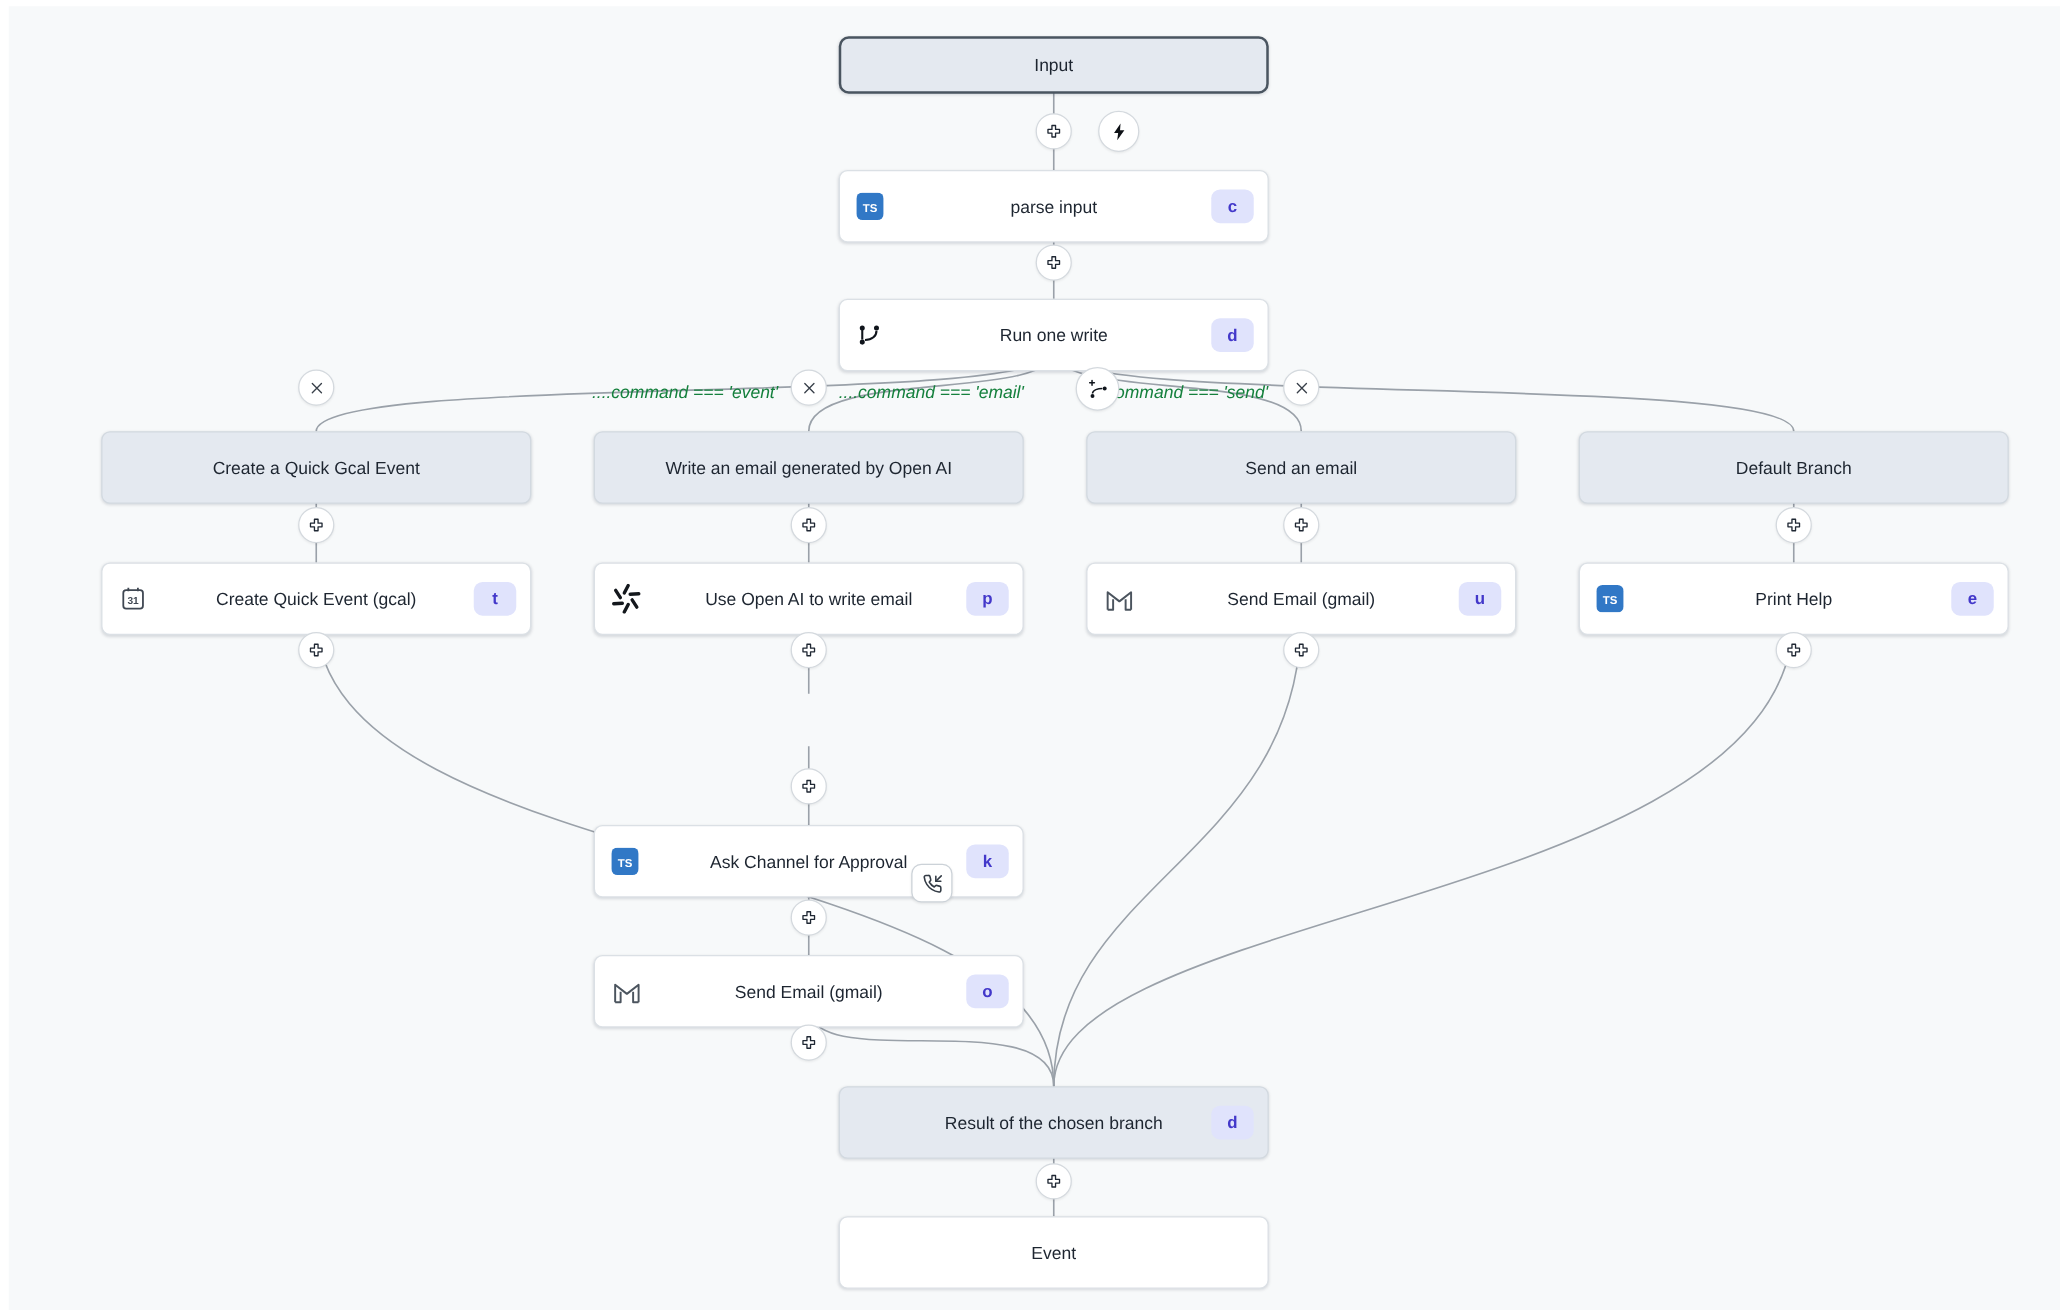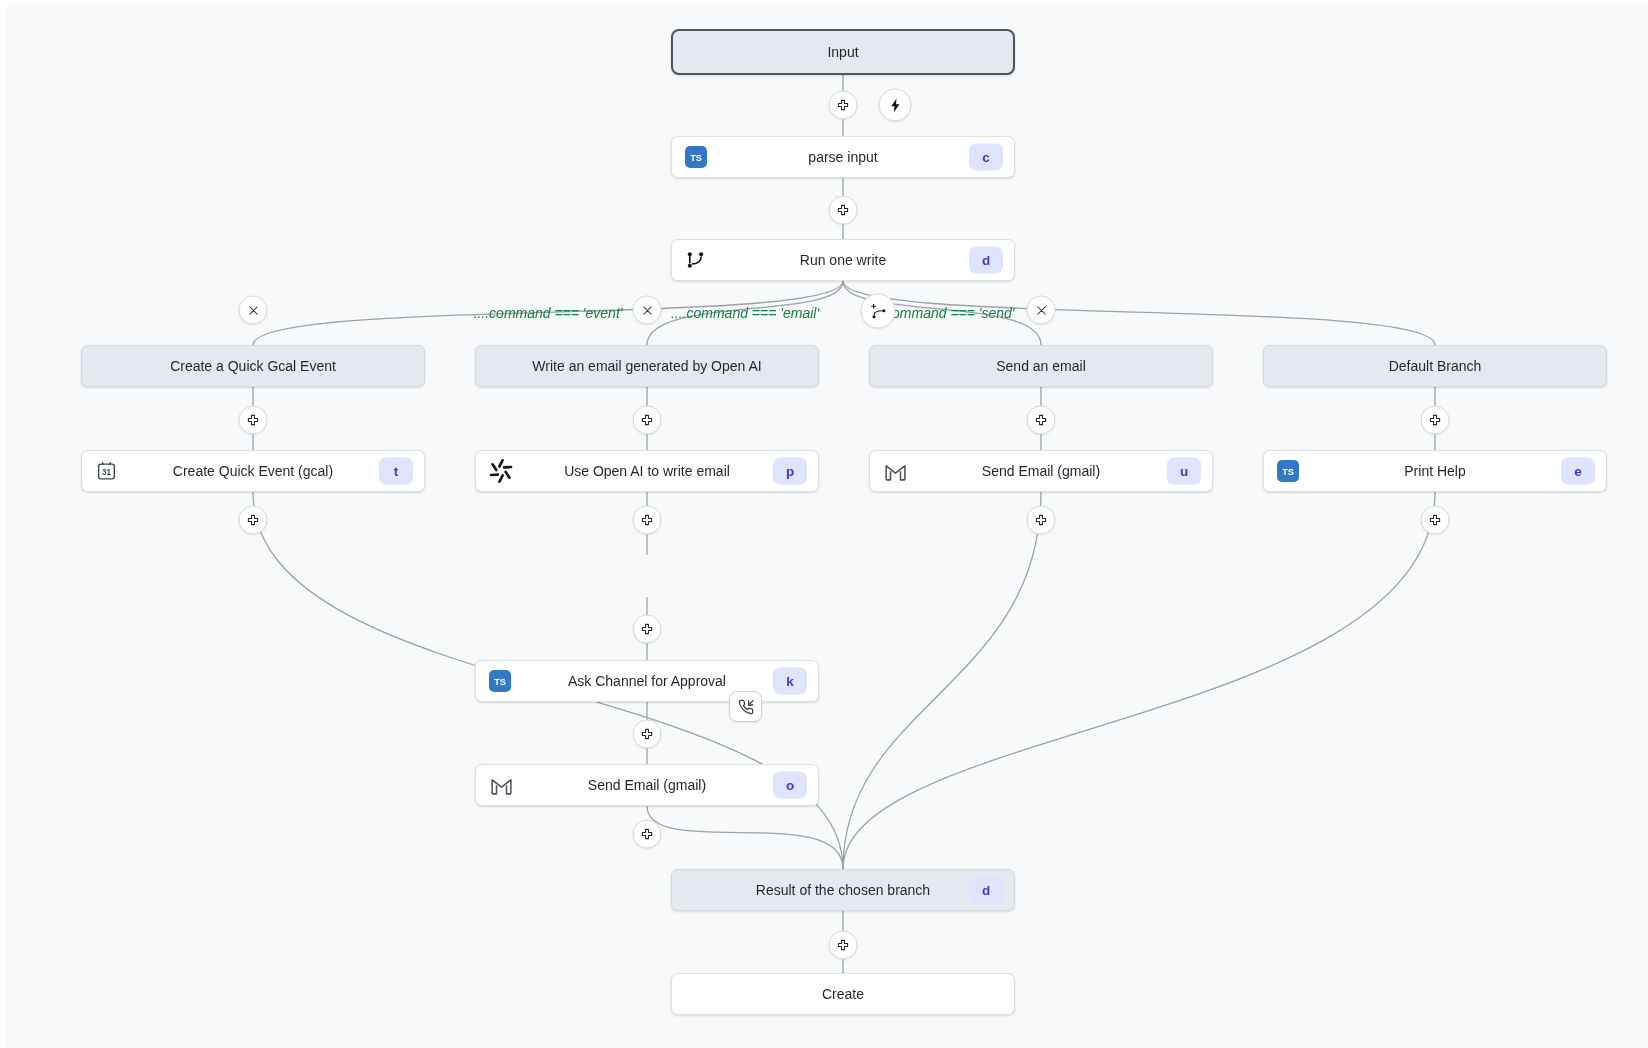--- a/index.html
+++ b/index.html
@@ -1,20 +1,20 @@
 <!DOCTYPE html>
 <html><head>
 <meta charset="utf-8">
 <style>
   html,body{margin:0;padding:0;background:#ffffff;}
   body{font-family:"Liberation Sans",sans-serif;}
   #canvas{position:relative;width:1641px;height:1043px;margin-left:7px;margin-top:5px;background:#f7f9fa;overflow:hidden;}
   .edges{position:absolute;left:0;top:0;width:100%;height:100%;}
   .edges path{stroke:#9aa1a9;stroke-width:1.3;fill:none;}
-  .node{position:absolute;box-sizing:border-box;width:344px;height:42px;background:#ffffff;
+  .node{position:absolute;box-sizing:border-box;width:344px;height:58px;background:#ffffff;
         border:1px solid #dbe0e5;border-radius:7px;
         box-shadow:0 1px 3px rgba(15,23,42,.09),0 1px 2px rgba(15,23,42,.05);
         display:flex;align-items:center;justify-content:center;
         font-size:14px;color:#1d2530;cursor:pointer;}
   .node.gray{background:#e4e9f0;border-color:#d2d9e0;}
   .node.selected{border:2px solid #4a5560;background:#e4e9f0;border-radius:8px;}
   .nicon{position:absolute;left:13px;top:50%;transform:translateY(-50%);display:flex;align-items:center;}
   .badge{position:absolute;right:11px;top:50%;transform:translateY(-50%);
          min-width:34px;height:27px;border-radius:7px;background:#e0e3fc;color:#4338ca;
          font-weight:700;font-size:13.5px;display:flex;align-items:center;justify-content:center;}
@@ -331,16 +331,16 @@
   <div class="node gray" style="left:664px;top:864px">
     <span>Result of the chosen branch</span>
     <span class="badge">d</span>
   </div>
   <div class="cbtn" style="left:836px;top:940px">
       <svg width="15" height="15">
         <use href="#i-plus"></use>
       </svg>
     </div>
   <div class="node" style="left:664px;top:968px">
-    <span>Create</span>
+    <span>Event</span>
   </div>
 
 </div>
 
 </body></html>

